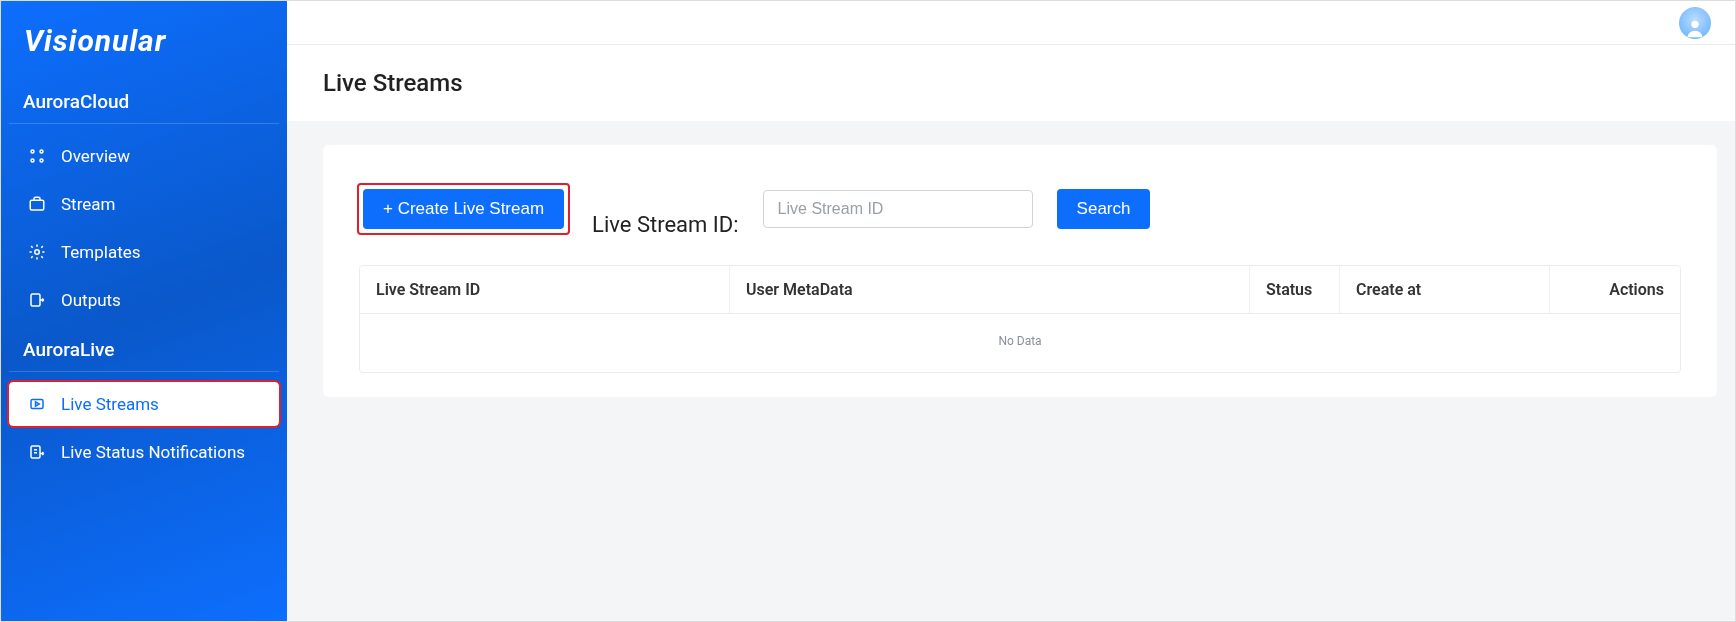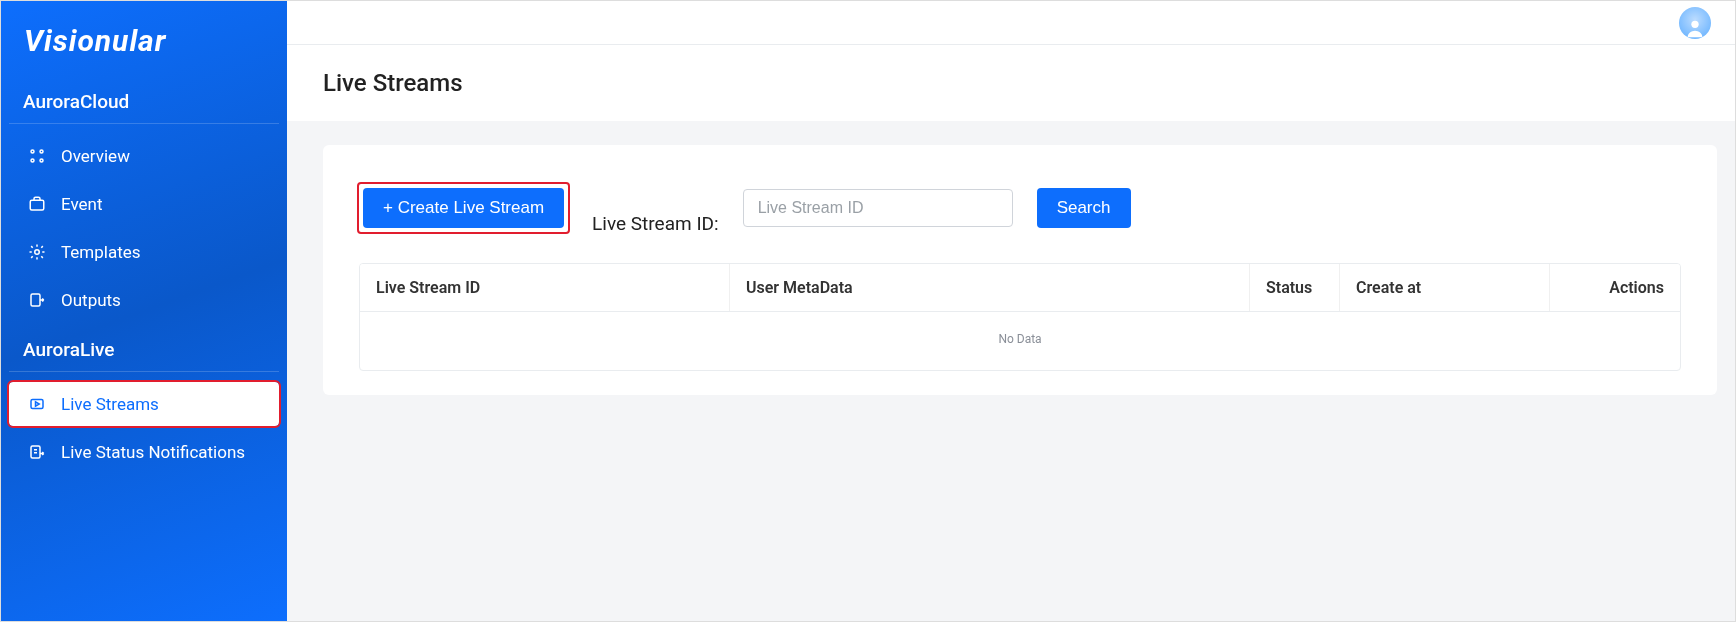--- a/index.html
+++ b/index.html
@@ -119,21 +119,21 @@
     padding: 10px 20px;
     font-size: 17px;
     cursor: pointer;
   }
   .create-wrap {
     outline: 2px solid #e11d2e;
     padding: 4px;
     border-radius: 2px;
   }
   .label {
-    font-size: 19px;
+    font-size: 22px;
     color: #222;
     margin-top: 31px;
   }
   .input-text {
     border: 1px solid #d0d4da;
     border-radius: 4px;
     padding: 9px 14px;
     font-size: 16px;
     width: 270px;
     color: #333;
@@ -189,21 +189,21 @@
     <span>Overview</span>
   </div>
 
   <div class="nav-item">
     <span class="icon">
       <svg viewBox="0 0 24 24" width="18" height="18" stroke-width="2">
           <rect x="3" y="7" width="18" height="13" rx="2"></rect>
           <path d="M8 7V5a2 2 0 0 1 2-2h4a2 2 0 0 1 2 2v2"></path>
         </svg>
     </span>
-    <span>Event</span>
+    <span>Stream</span>
   </div>
 
   <div class="nav-item">
     <span class="icon">
       <svg viewBox="0 0 24 24" width="18" height="18" stroke-width="2">
           <circle cx="12" cy="12" r="3"></circle>
           <path d="M12 2v3M12 19v3M4.2 4.2l2.1 2.1M17.7 17.7l2.1 2.1M2 12h3M19 12h3M4.2 19.8l2.1-2.1M17.7 6.3l2.1-2.1"></path>
         </svg>
     </span>
     <span>Templates</span>

